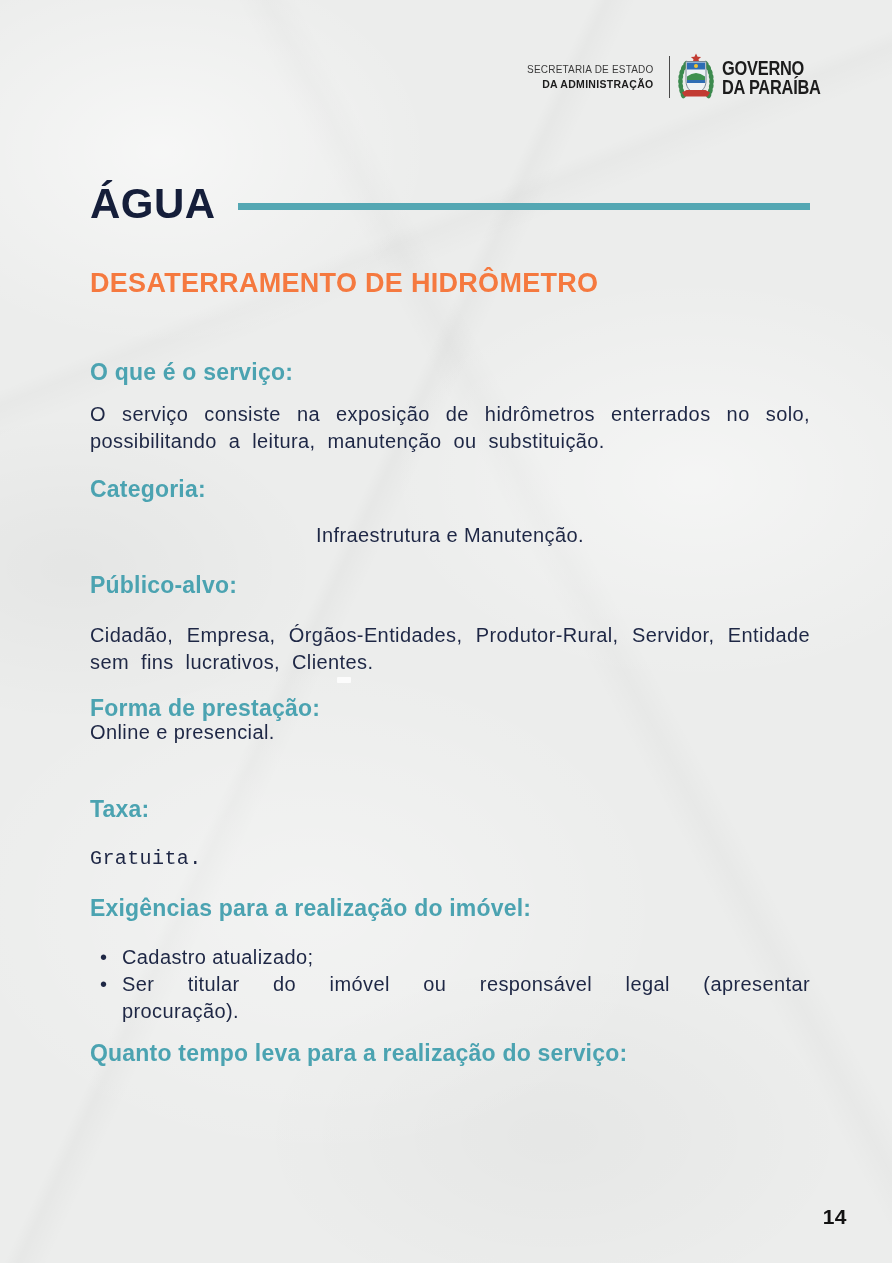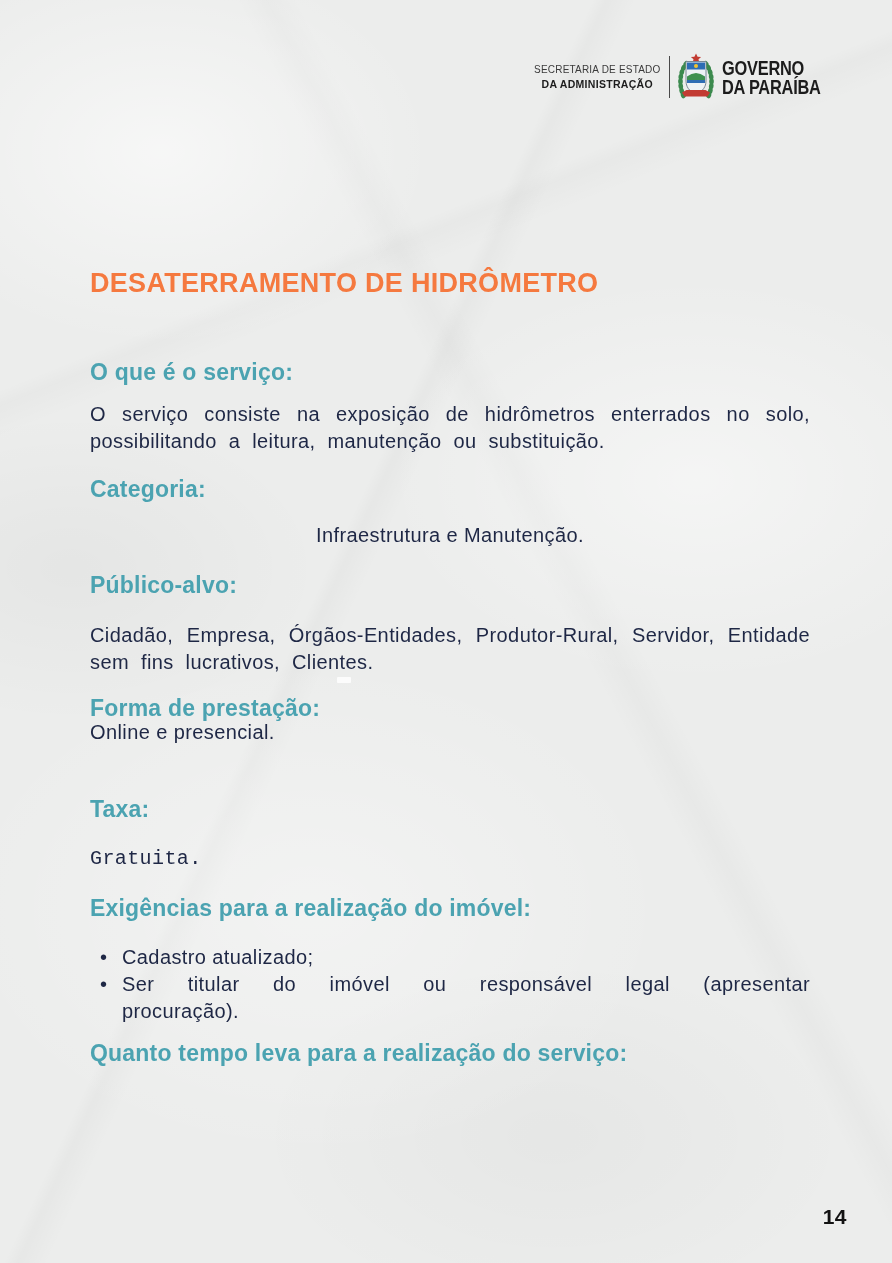--- a/index.html
+++ b/index.html
@@ -18,21 +18,21 @@
       radial-gradient(ellipse 420px 260px at 8% 45%, rgba(0,0,0,.03), transparent 60%),
       linear-gradient(115deg, transparent 40%, rgba(0,0,0,.022) 41%, transparent 43%),
       linear-gradient(62deg, transparent 58%, rgba(0,0,0,.02) 60%, transparent 62%),
       linear-gradient(158deg, transparent 24%, rgba(0,0,0,.018) 25%, transparent 27%);
     font-family:"Liberation Sans", sans-serif;
     color:#1E2745;
   }
 
   
   .gov-header { position:absolute; top:53px; right:44px; display:flex; align-items:center; }
-  .sec-block { text-align:center; margin-right:8px; }
+  .sec-block { text-align:right; margin-right:15px; }
   .sec-l1 { font-size:10px; letter-spacing:.2px; color:#3a3a3a; }
   .sec-l2 { font-size:10.5px; font-weight:bold; letter-spacing:.3px; color:#1c1c1c; margin-top:3px; }
   .hdr-divider { width:1px; height:42px; background:#4a4a4a; margin-right:6px; }
   .crest { width:40px; height:48px; margin-right:6px; }
   .gov-block { font-weight:bold; color:#1c1c1c; transform:scaleX(.78); transform-origin:left center; line-height:19px; font-size:21px; letter-spacing:-.3px; white-space:nowrap; }
 
   
   .title-row { position:absolute; left:90px; top:181px; width:720px; display:flex; align-items:center; }
   .page-title { font-size:42px; line-height:46px; font-weight:bold; letter-spacing:.5px; color:#151E3A; }
   .title-rule { flex:1; height:7px; background:#54A7B3; margin-left:22px; margin-top:5px; }
@@ -82,20 +82,24 @@
       <path d="M11 23.5 q9 -7 18 0 v3.5 h-18 z" fill="#3F9150"></path>
       <path d="M11 27 h18 v3 h-18 z" fill="#2E6DB4"></path>
       <path d="M6 39.5 l4.5 -2.5 h19 l4.5 2.5 -2.5 4 h-23 z" fill="#C23B32"></path>
     </svg>
     <div class="gov-block">
       <div>GOVERNO</div>
       <div>DA PARAÍBA</div>
     </div>
   </header>
 
+  <div class="title-row">
+    <h1 class="page-title">ÁGUA</h1>
+    <div class="title-rule"></div>
+  </div>
 
   <h2 class="service-title">DESATERRAMENTO DE HIDRÔMETRO</h2>
 
   <h3 class="h3 s0h">O que é o serviço:</h3>
   <p class="bd p-just s0b">O serviço consiste na exposição de hidrômetros enterrados no solo, possibilitando a leitura, manutenção ou substituição.</p>
 
   <h3 class="h3 s1h">Categoria:</h3>
   <p class="bd s1b">Infraestrutura e Manutenção.</p>
 
   <h3 class="h3 s2h">Público-alvo:</h3>

